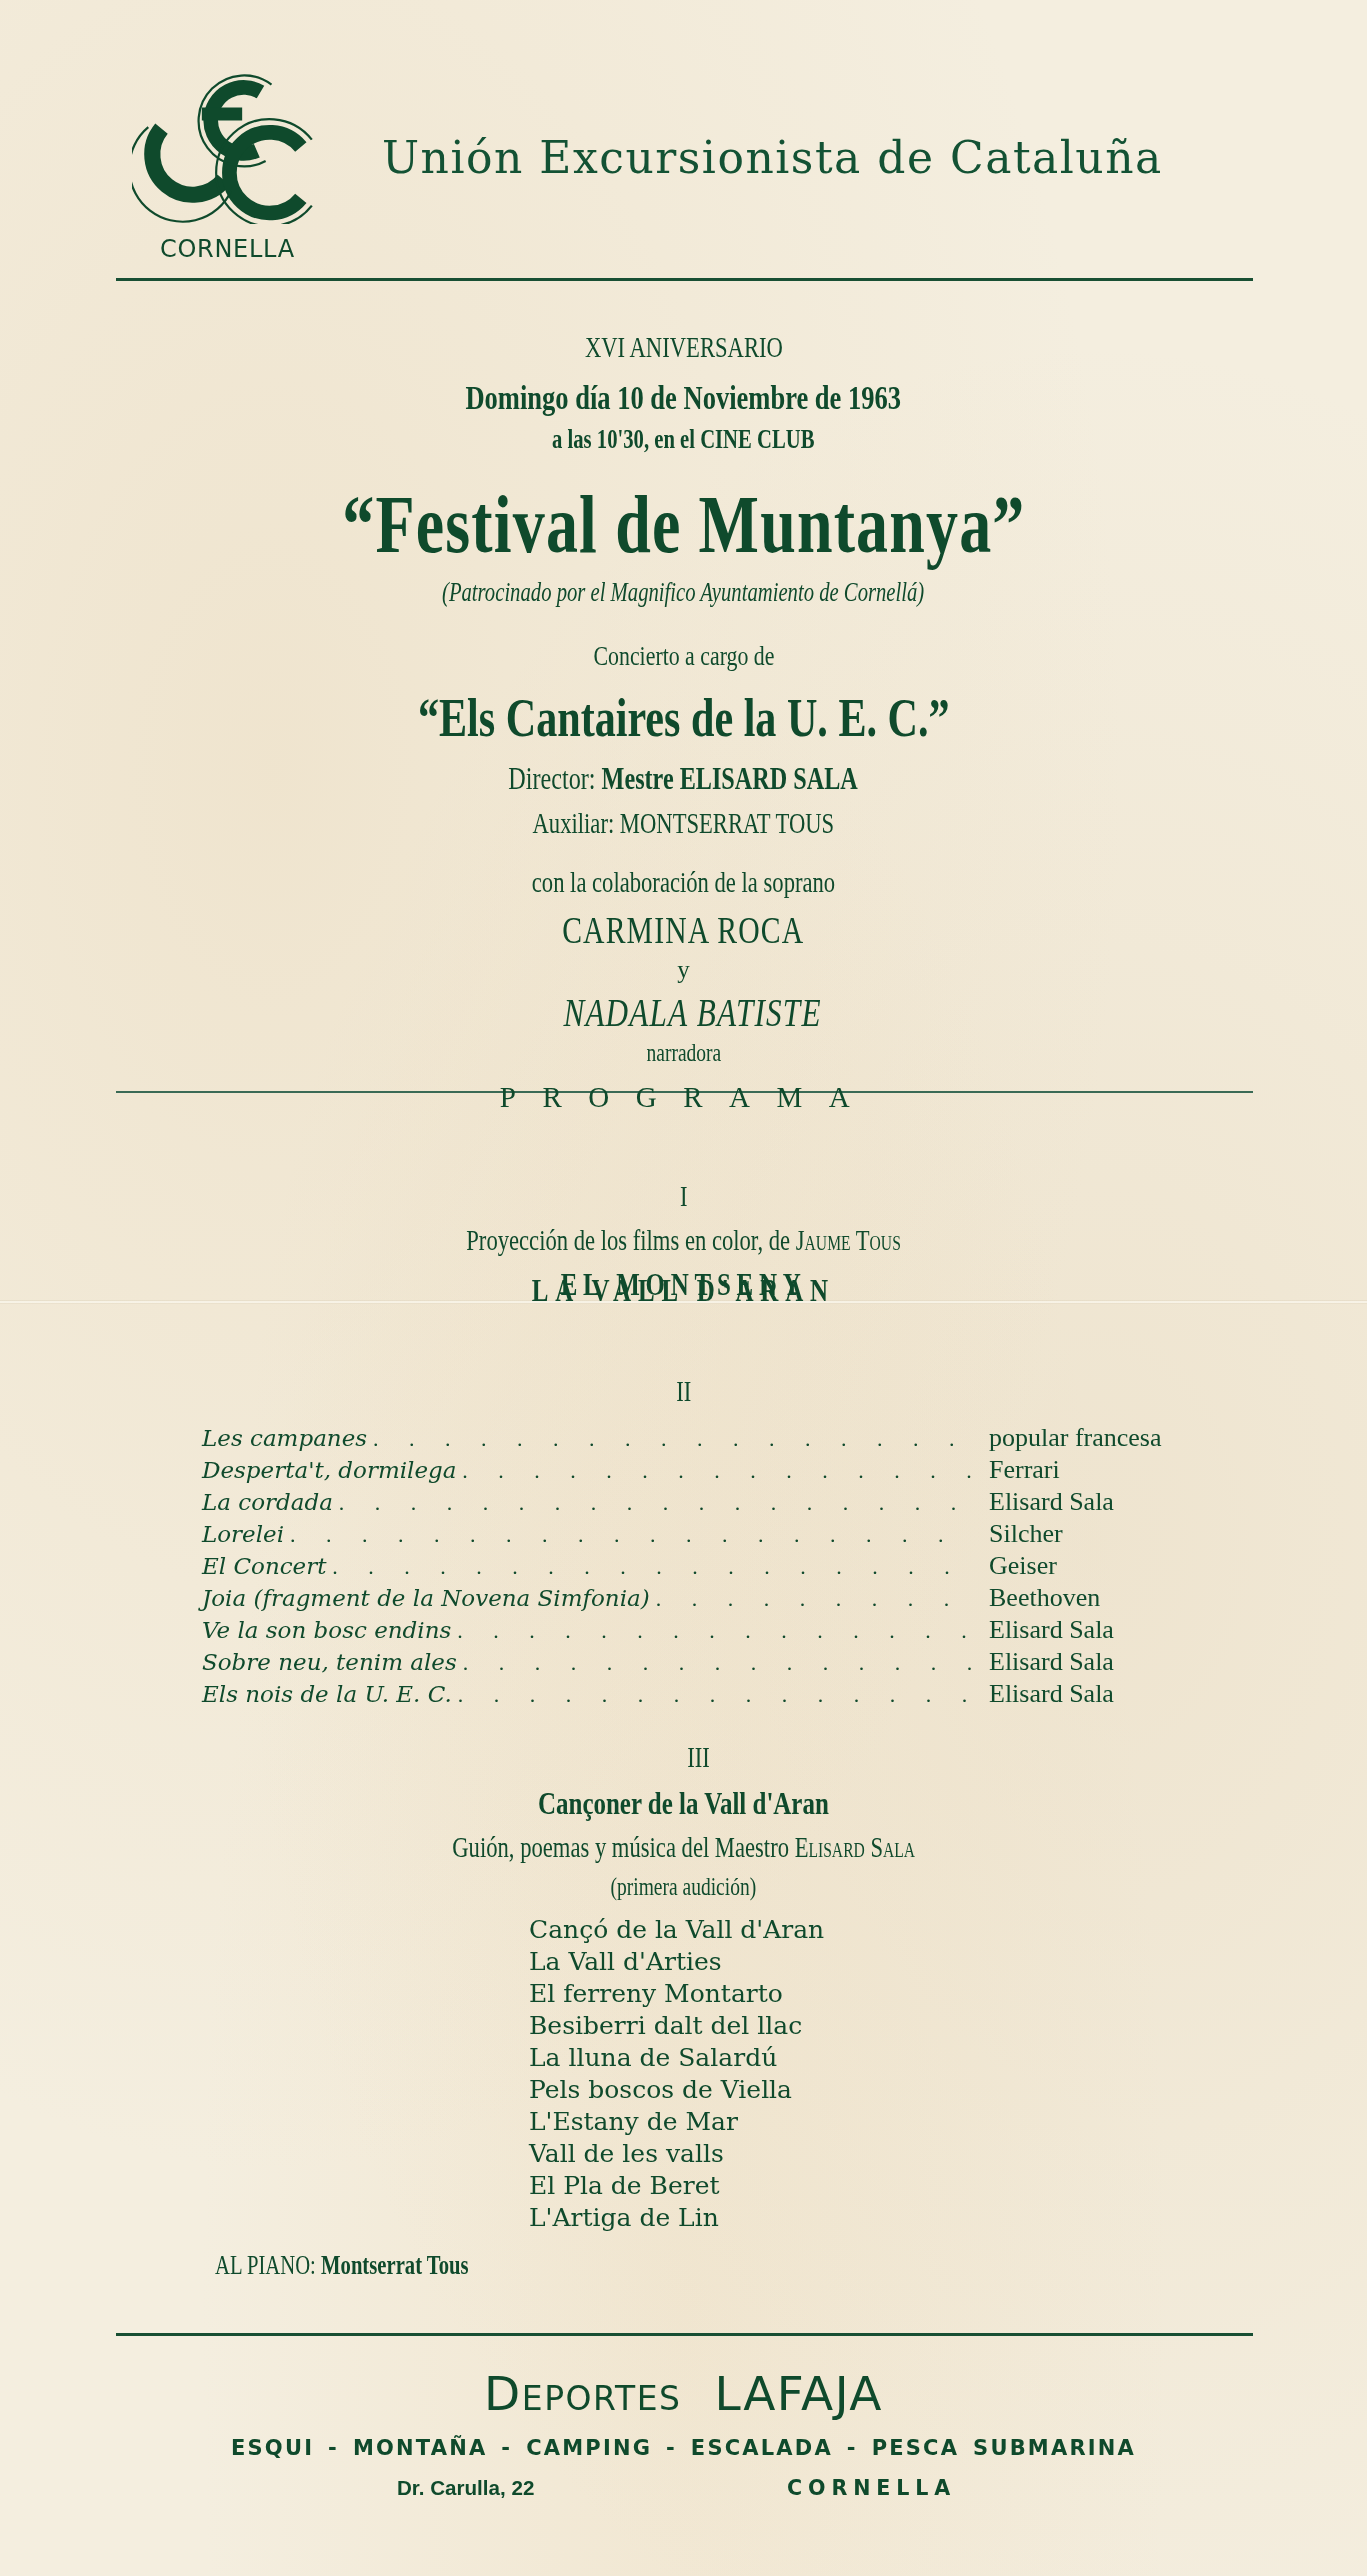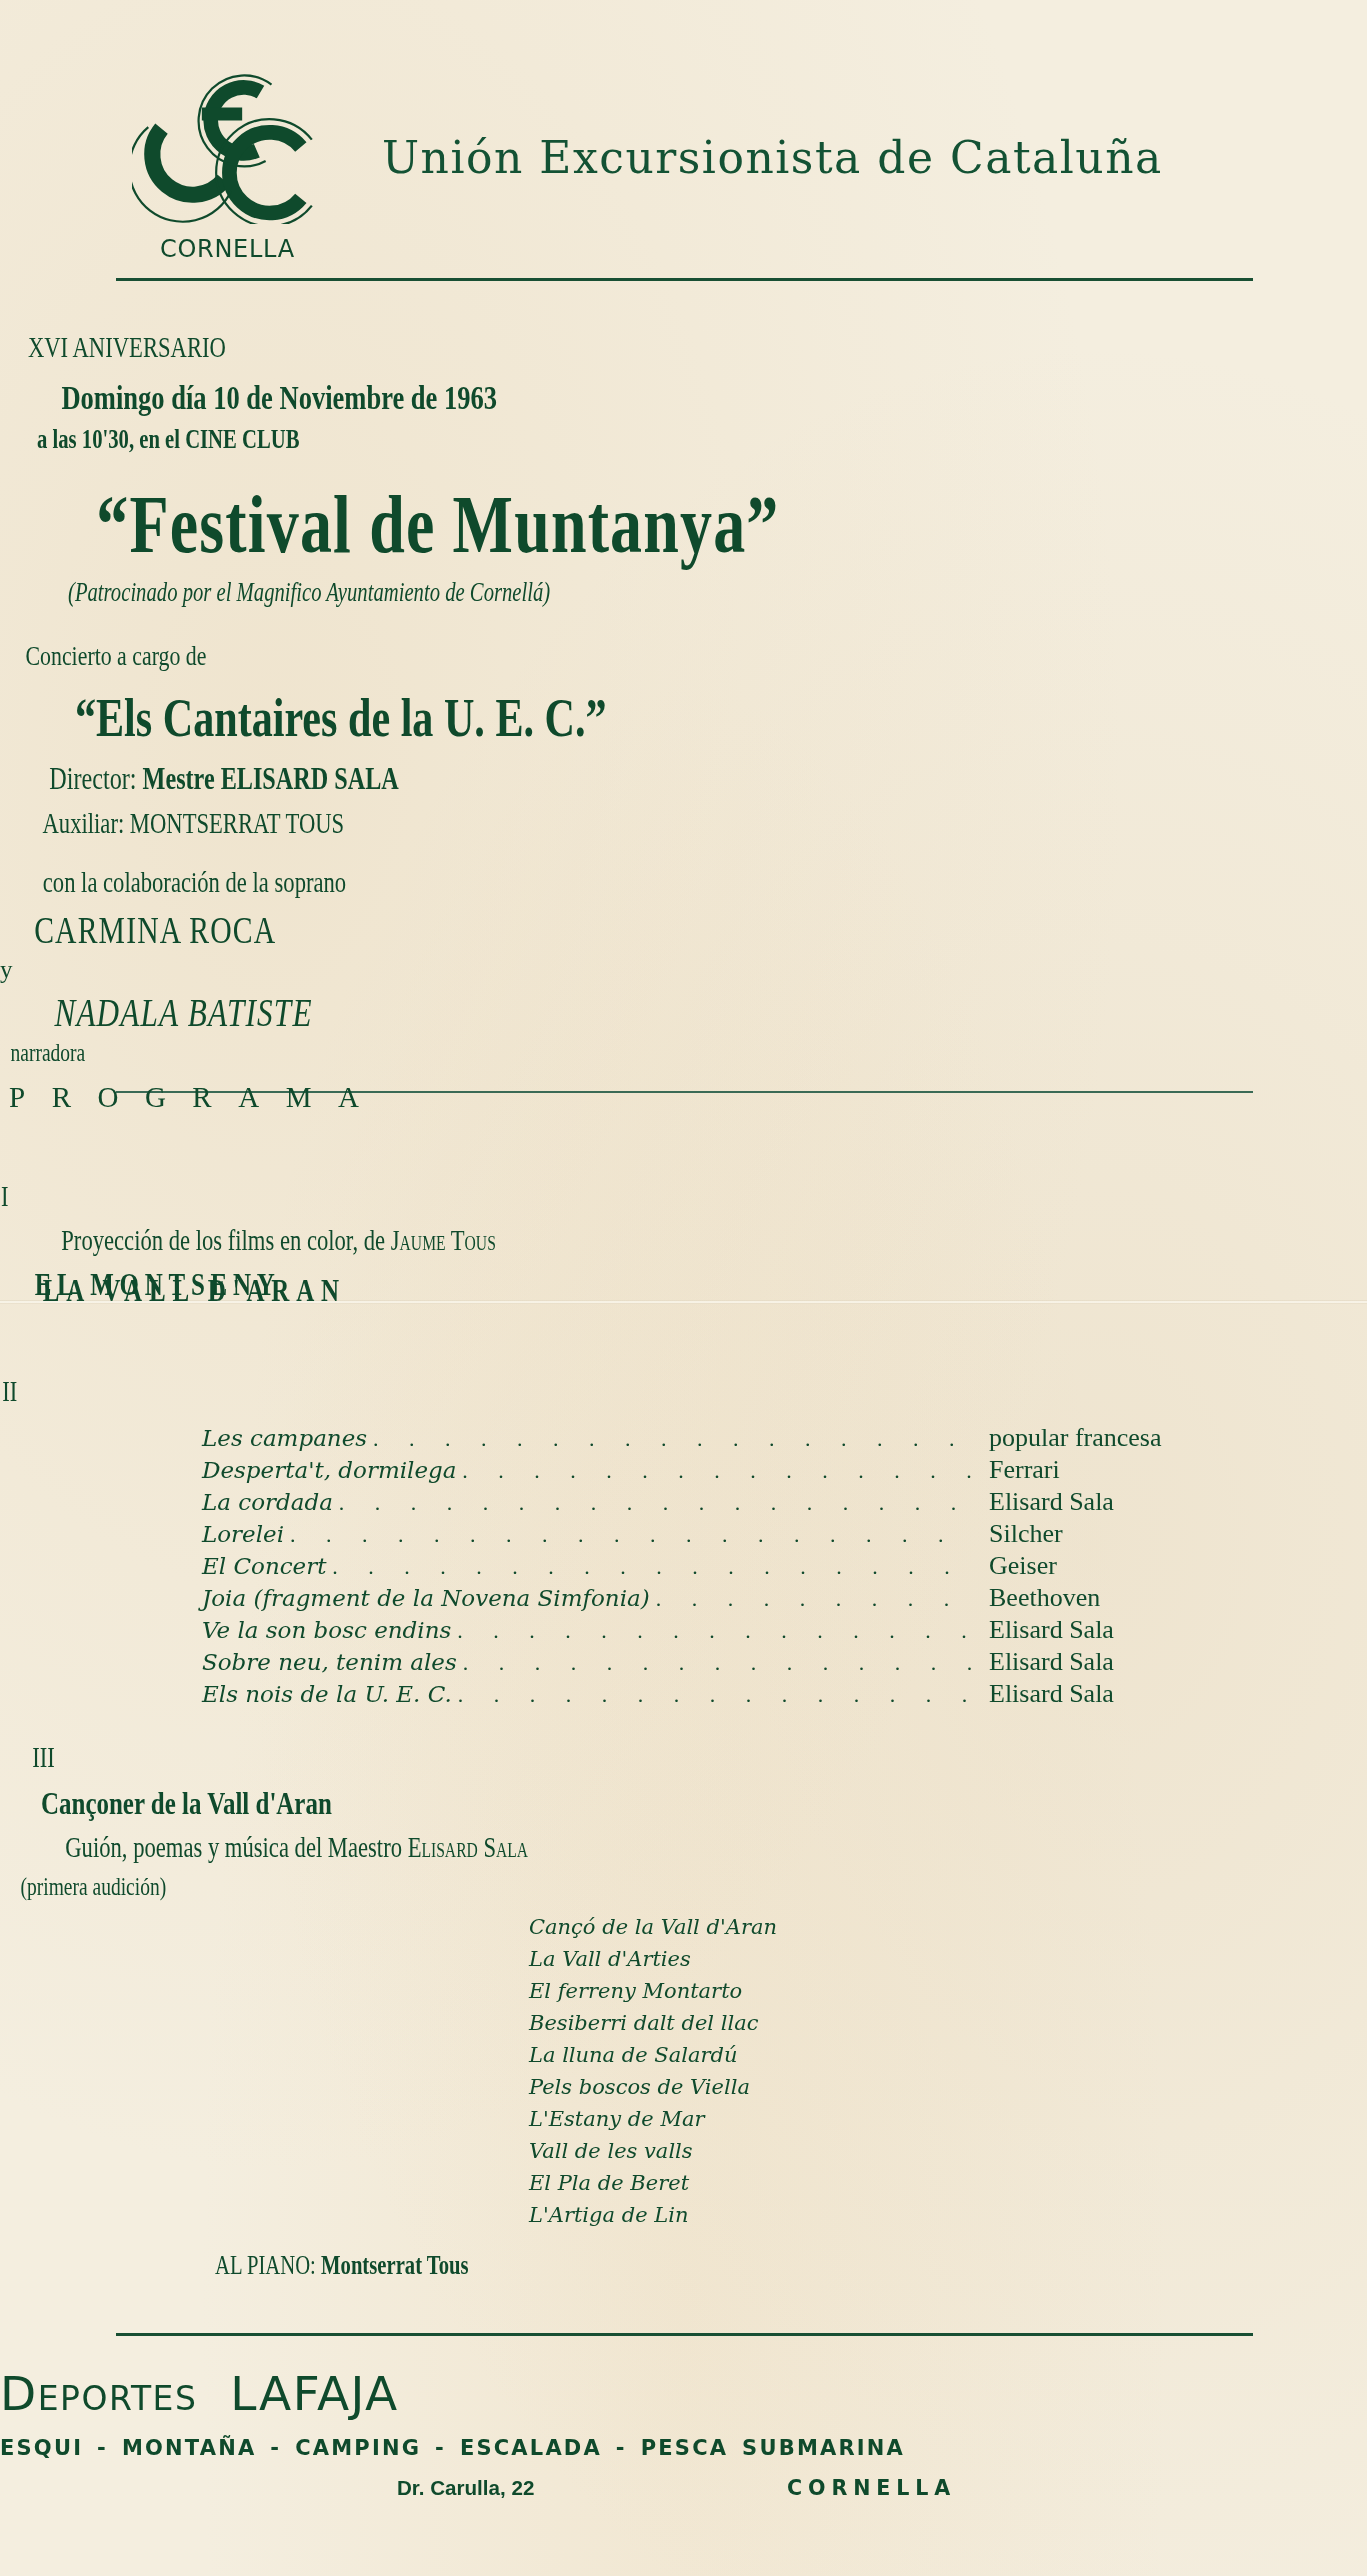--- a/index.html
+++ b/index.html
@@ -16,21 +16,21 @@
         radial-gradient(ellipse at 20% 30%, rgba(230,210,175,0.35), transparent 55%),
         radial-gradient(ellipse at 80% 60%, rgba(225,205,170,0.30), transparent 55%),
         radial-gradient(ellipse at 50% 90%, rgba(235,215,180,0.30), transparent 50%),
         #f4eedf;
     }
     .fold {
       position: absolute; left: 0; right: 0; top: 1300px; height: 4.4px;
       background: linear-gradient(to bottom, rgba(210,195,165,0.5), rgba(255,253,245,0.95), rgba(215,200,170,0.5));
     }
     .abs { position: absolute; }
-    .center { left: 0; right: 0; text-align: left; }
+    .center { left: 0; right: 0; text-align: center; }
     .rule {
       position: absolute; left: 116px; width: 1137px; height: 2.9px;
       background: #184f33;
     }
     .rule.thin { height: 2.2px; background: #3a6a55; }
 
     
     .logo { left: 132px; top: 70px; width: 191px; height: 154px; }
     .logo-city {
       left: 160px; top: 235px; font-family: "DejaVu Sans", sans-serif;
@@ -74,22 +74,22 @@
     }
     .song-composer { width: 228px; white-space: nowrap; font-size: 26px; }
 
     .t-sec3 { top: 1741px; font-size: 29px; margin-left: 29px; }
     .t-cancon { top: 1785px; font-size: 32px; font-weight: bold; }
     .t-guion { top: 1831px; font-size: 29px; }
     .t-primera { top: 1873px; font-size: 25px; }
 
     .aran { left: 529px; top: 1915px; }
     .aran-item {
-      height: 32px; font-style: italic; font-family: "DejaVu Serif", serif;
-      font-size: 21px; white-space: nowrap;
+      height: 32px; font-family: "DejaVu Serif", serif;
+      font-size: 25px; white-space: nowrap;
     }
 
     .credits { left: 215px; top: 2250px; font-size: 26.5px; }
     .credit-row { height: 34px; white-space: nowrap; }
     .credit-row b { font-weight: bold; }
 
     .t-deportes {
       top: 2366px; font-family: "DejaVu Sans", sans-serif; font-size: 47px; letter-spacing: 1.5px;
     }
     .t-activities {

